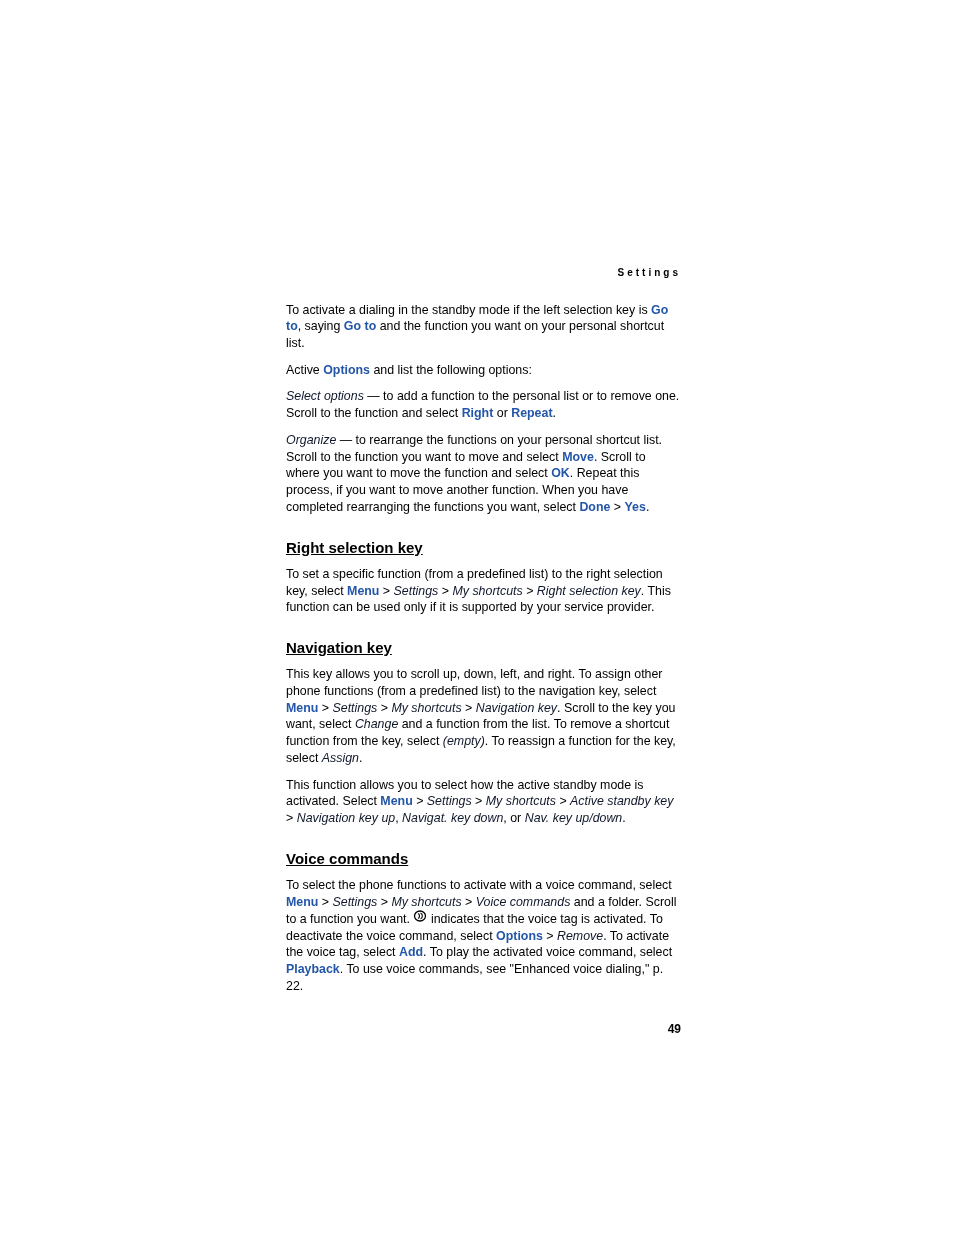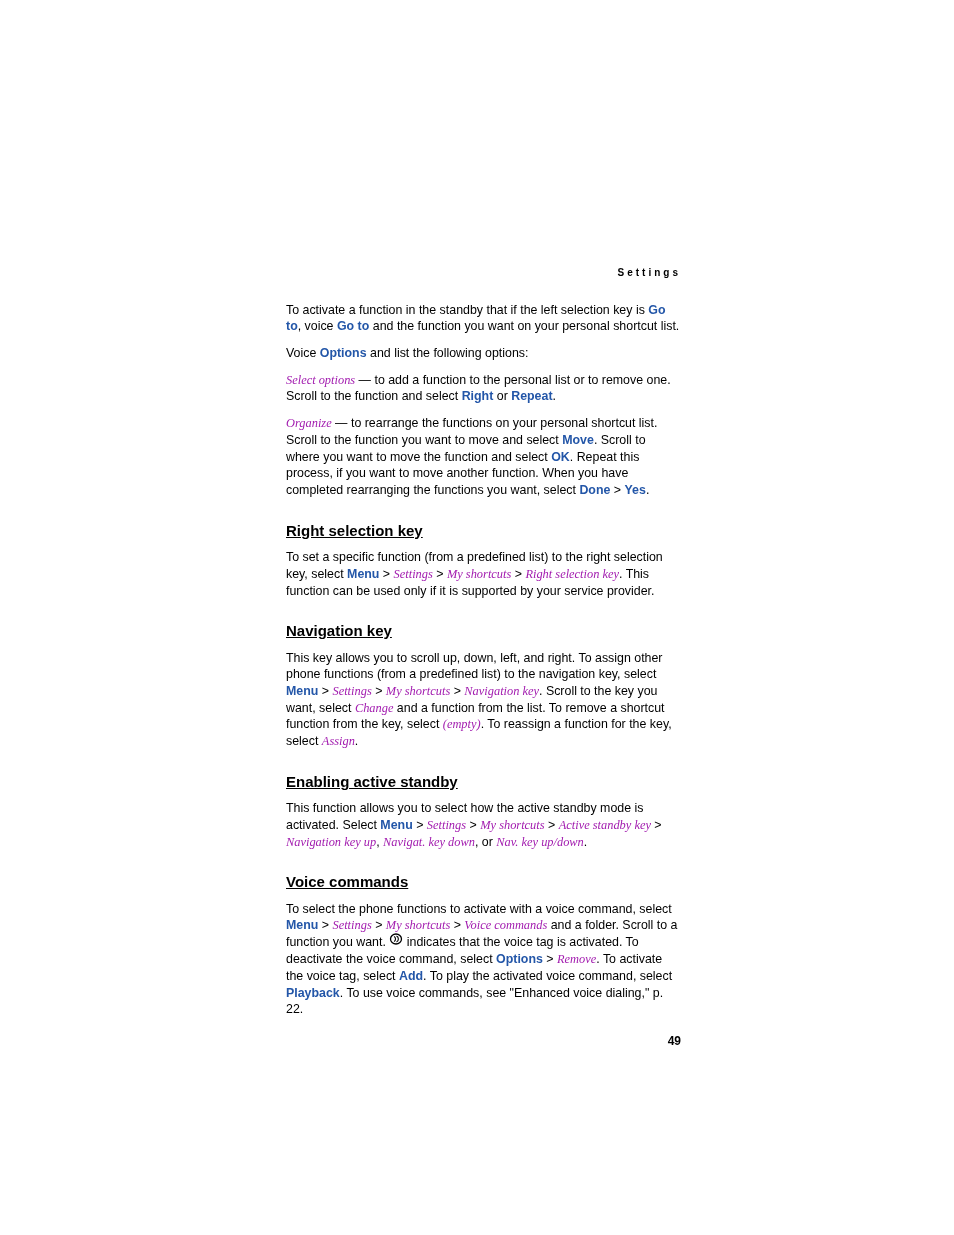--- a/index.html
+++ b/index.html
@@ -25,68 +25,67 @@
   }
   p { margin: 0 0 10px 0; }
   h3.sect {
     font-size: 15px;
     font-weight: bold;
     text-decoration: underline;
     margin: 22px 0 8px 0;
     font-family: "Helvetica Neue", Helvetica, Arial, sans-serif;
   }
   .bold-link { color: #2356a8; font-weight: bold; }
-  .ital-link { color: #a21caf; font-style: italic; font-family: Liberation Serif, serif; }
+  .ital-link { color: #0f172a; font-style: italic; }
   .footer {
     text-align: right;
     font-weight: bold;
     font-size: 12px;
-    margin-top: 15px;
+    margin-top: 26px;
   }
   .icon-voice {
     display: inline-block;
     vertical-align: middle;
     position: relative;
     top: -1px;
   }
 </style>
 </head>
 <body>
 
 <div class="page">
 
   <div class="page-header">Settings</div>
 
   <p>
-    <span>To activate a function in the standby that if the left selection key is </span><span class="bold-link">Go to</span><span>, voice </span><span class="bold-link">Go to</span><span> and the function you want on your personal shortcut list.</span>
+    <span>To activate a dialing in the standby mode if the left selection key is </span><span class="bold-link">Go to</span><span>, saying </span><span class="bold-link">Go to</span><span> and the function you want on your personal shortcut list.</span>
   </p>
 
   <p>
-    <span>Voice </span><span class="bold-link">Options</span><span> and list the following options:</span>
+    <span>Active </span><span class="bold-link">Options</span><span> and list the following options:</span>
   </p>
 
   <p>
     <span class="ital-link">Select options</span><span> — to add a function to the personal list or to remove one. Scroll to the function and select </span><span class="bold-link">Right</span><span> or </span><span class="bold-link">Repeat</span><span>.</span>
   </p>
 
   <p>
     <span class="ital-link">Organize</span><span> — to rearrange the functions on your personal shortcut list. Scroll to the function you want to move and select </span><span class="bold-link">Move</span><span>. Scroll to where you want to move the function and select </span><span class="bold-link">OK</span><span>. Repeat this process, if you want to move another function. When you have completed rearranging the functions you want, select </span><span class="bold-link">Done</span><span> &gt; </span><span class="bold-link">Yes</span><span>.</span>
   </p>
 
   <h3 class="sect">Right selection key</h3>
   <p>
     <span>To set a specific function (from a predefined list) to the right selection key, select </span><span class="bold-link">Menu</span><span> &gt; </span><span class="ital-link">Settings</span><span> &gt; </span><span class="ital-link">My shortcuts</span><span> &gt; </span><span class="ital-link">Right selection key</span><span>. This function can be used only if it is supported by your service provider.</span>
   </p>
 
   <h3 class="sect">Navigation key</h3>
   <p>
     <span>This key allows you to scroll up, down, left, and right. To assign other phone functions (from a predefined list) to the navigation key, select </span><span class="bold-link">Menu</span><span> &gt; </span><span class="ital-link">Settings</span><span> &gt; </span><span class="ital-link">My shortcuts</span><span> &gt; </span><span class="ital-link">Navigation key</span><span>. Scroll to the key you want, select </span><span class="ital-link">Change</span><span> and a function from the list. To remove a shortcut function from the key, select </span><span class="ital-link">(empty)</span><span>. To reassign a function for the key, select </span><span class="ital-link">Assign</span><span>.</span>
   </p>
 
-  <h3 class="sect">Enabling active standby</h3>
   <p>
     <span>This function allows you to select how the active standby mode is activated. Select </span><span class="bold-link">Menu</span><span> &gt; </span><span class="ital-link">Settings</span><span> &gt; </span><span class="ital-link">My shortcuts</span><span> &gt; </span><span class="ital-link">Active standby key</span><span> &gt; </span><span class="ital-link">Navigation key up</span><span>, </span><span class="ital-link">Navigat. key down</span><span>, or </span><span class="ital-link">Nav. key up/down</span><span>.</span>
   </p>
 
   <h3 class="sect">Voice commands</h3>
   <p>
     <span>To select the phone functions to activate with a voice command, select </span><span class="bold-link">Menu</span><span> &gt; </span><span class="ital-link">Settings</span><span> &gt; </span><span class="ital-link">My shortcuts</span><span> &gt; </span><span class="ital-link">Voice commands</span><span> and a folder. Scroll to a function you want. </span><span class="icon-voice"><svg width="14" height="12" viewBox="0 0 14 12">
           <ellipse cx="7" cy="6" rx="5.5" ry="5" fill="none" stroke="#000" stroke-width="1.3"></ellipse>
           <path d="M5 3.5 C7 4, 7 8, 5 8.5 M7.5 3 C10 4, 10 8, 7.5 9" fill="none" stroke="#000" stroke-width="1.1"></path>
         </svg></span><span> indicates that the voice tag is activated. To deactivate the voice command, select </span><span class="bold-link">Options</span><span> &gt; </span><span class="ital-link">Remove</span><span>. To activate the voice tag, select </span><span class="bold-link">Add</span><span>. To play the activated voice command, select </span><span class="bold-link">Playback</span><span>. To use voice commands, see "Enhanced voice dialing," p. 22.</span>

